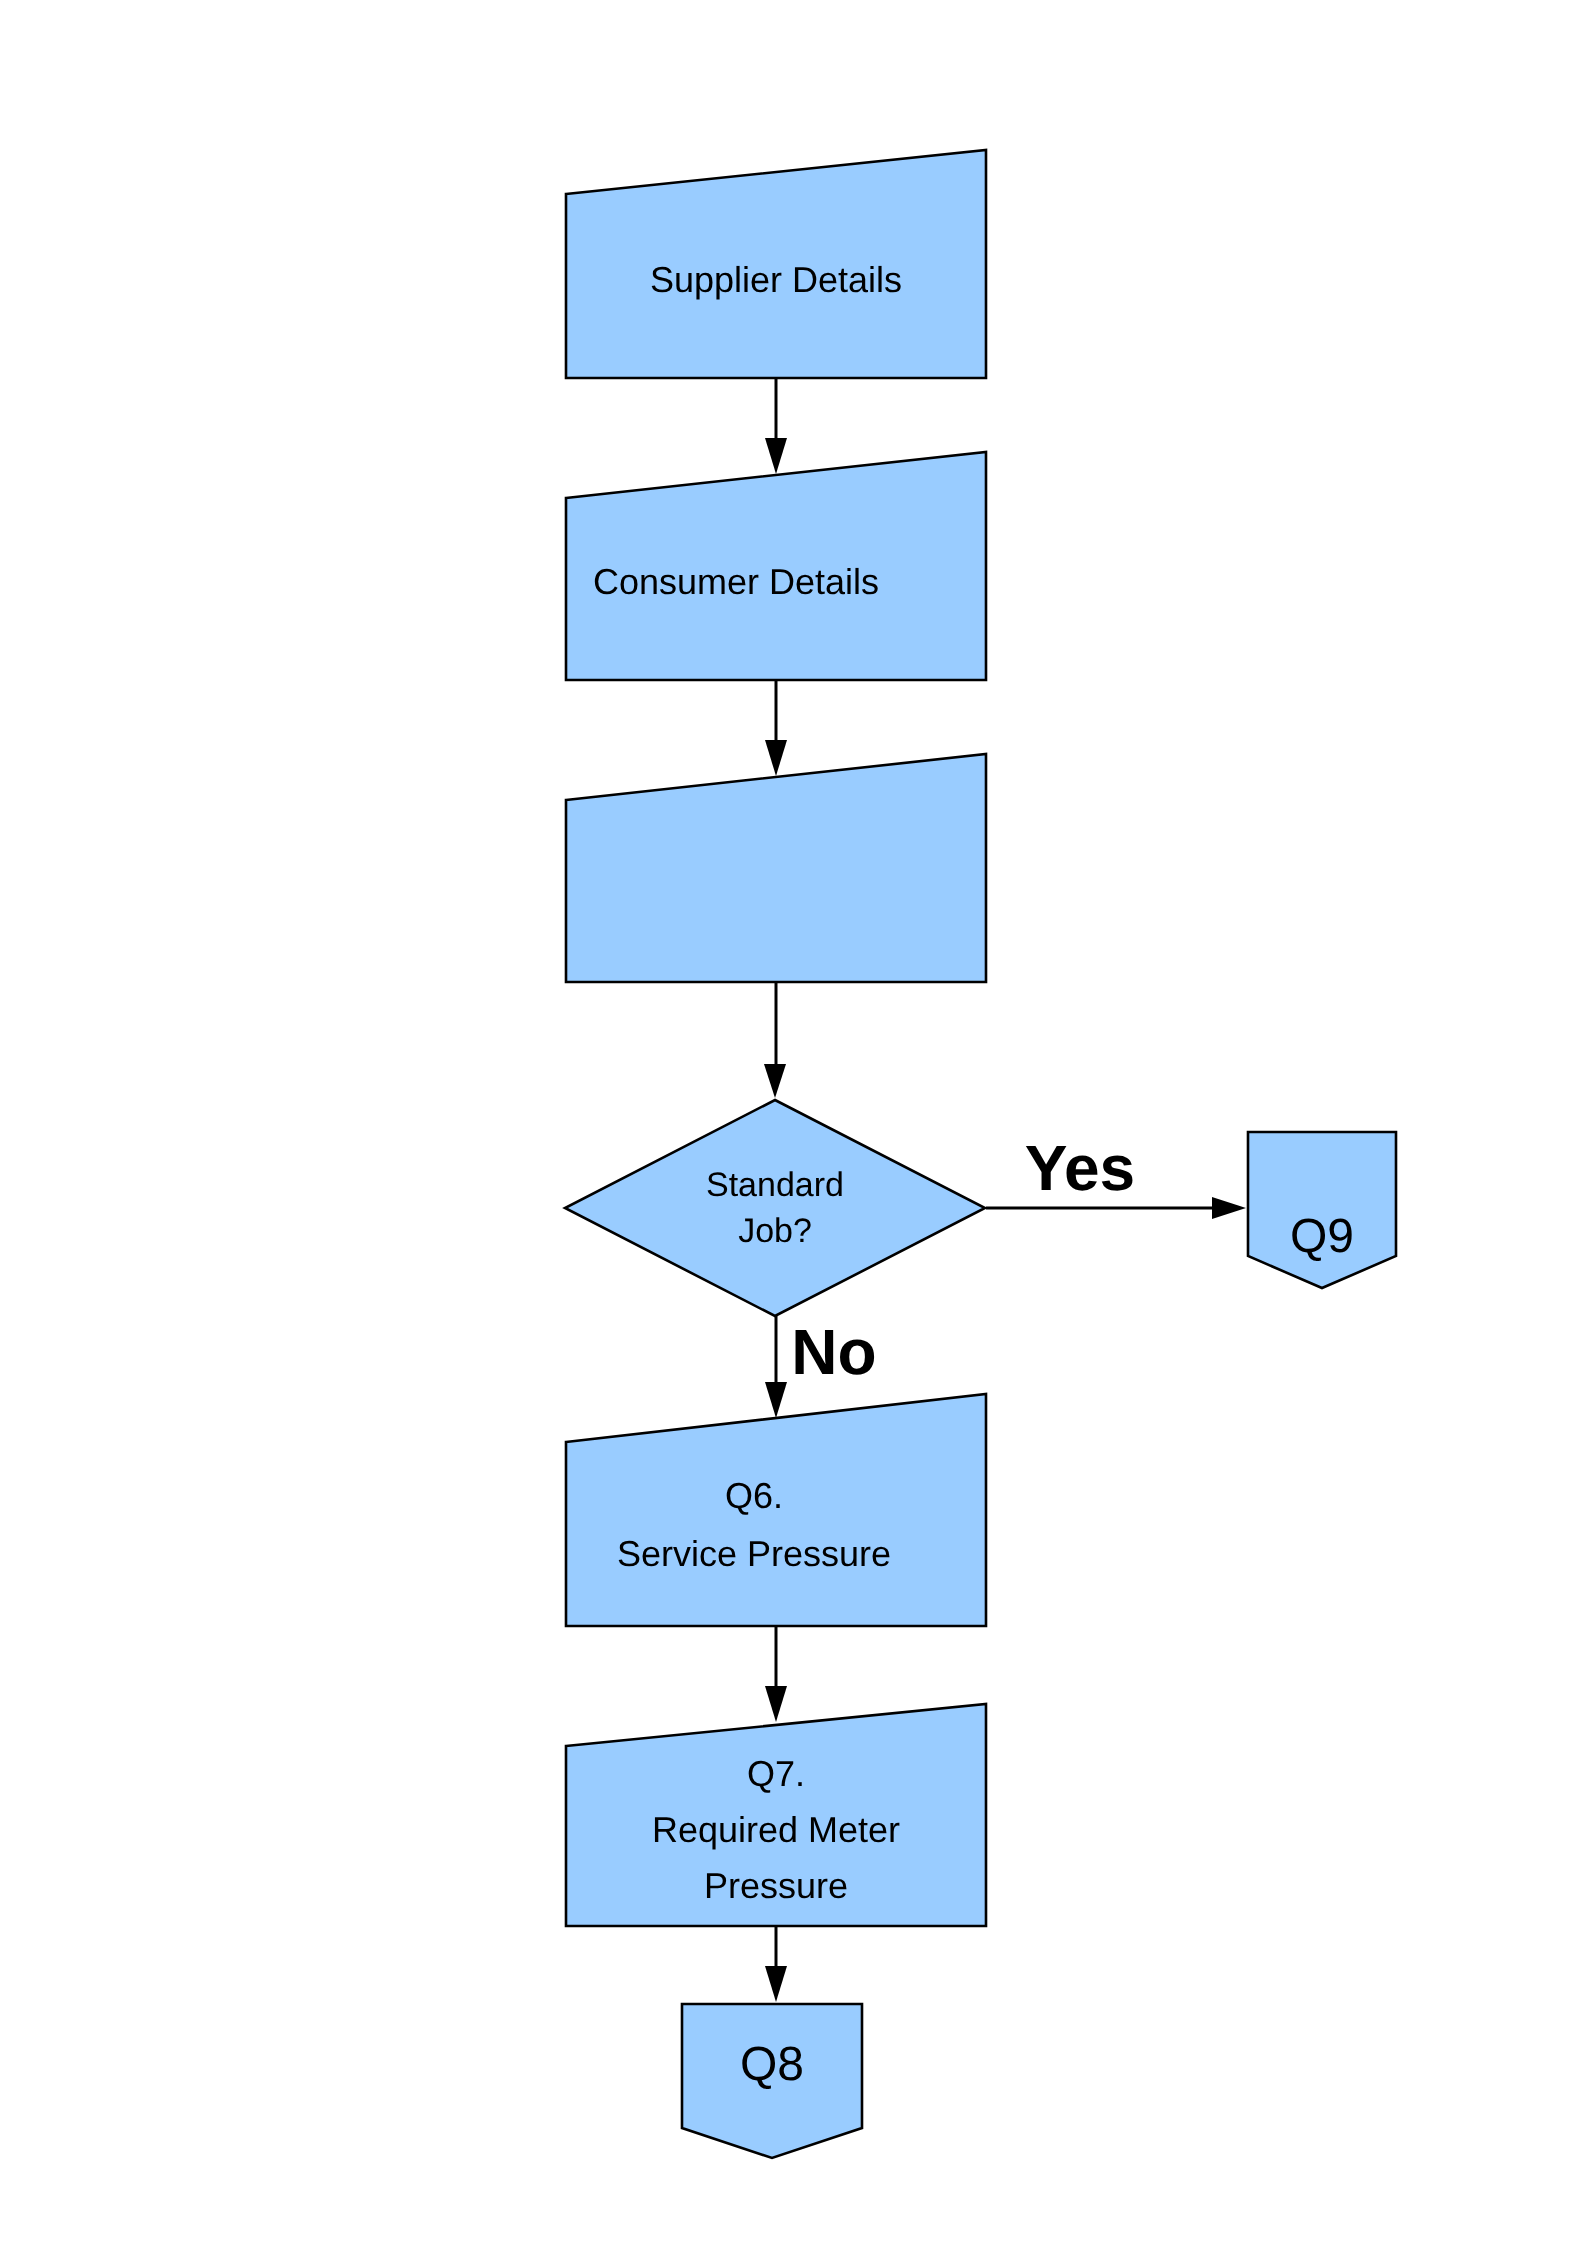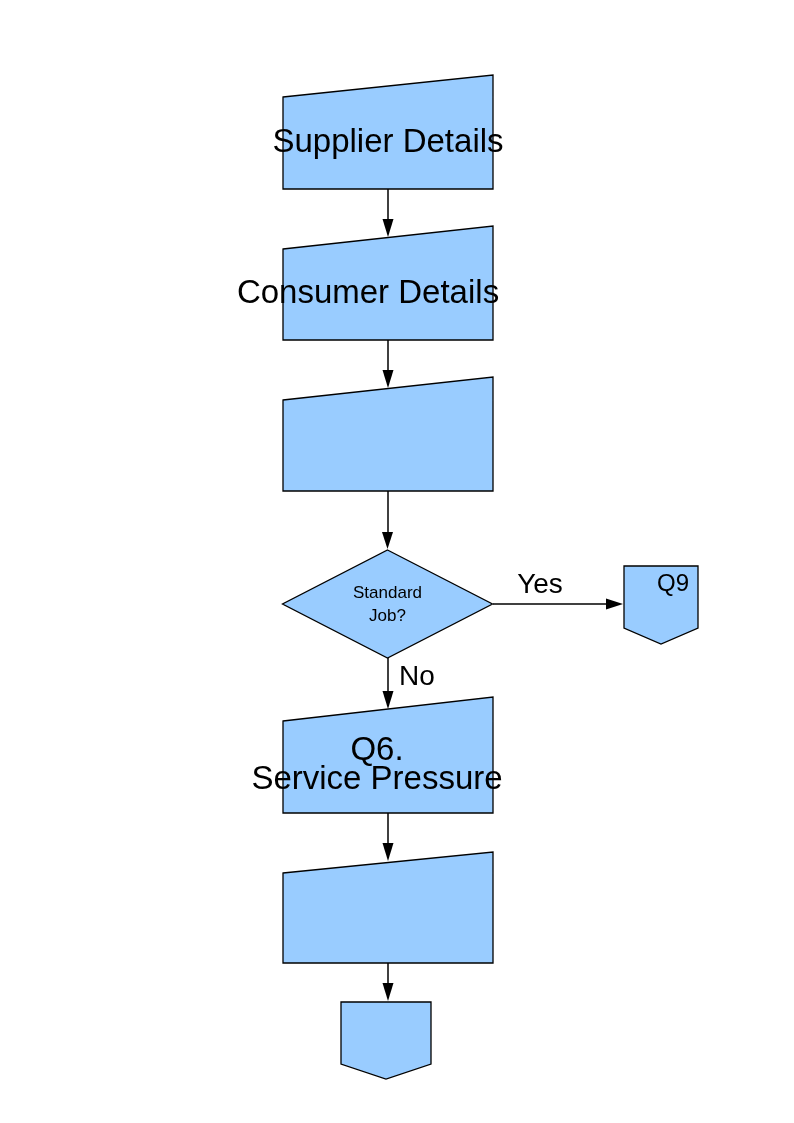--- a/index.html
+++ b/index.html
@@ -24,34 +24,35 @@
   .label {
     position: absolute;
     display: flex;
     flex-direction: column;
     align-items: center;
     justify-content: center;
     text-align: center;
     white-space: nowrap;
   }
   .node-label {
-    font-size: 33px;
+    font-size: 18px;
     line-height: 29px;
   }
   .diamond-label {
     font-size: 17px;
     line-height: 23px;
   }
   .connector-label {
     font-size: 24px;
     line-height: 26px;
   }
   .edge-label {
-    font-size: 28px;
+    font-size: 32px;
     line-height: 28px;
+    font-weight: bold;
   }
 </style>
 </head>
 <body>
 
 <div class="page">
 
   <svg class="diagram" width="794" height="1123" viewBox="0 0 794 1123">
 
     <g stroke-width="1.5" fill="#000000" stroke="#000000">
@@ -104,30 +105,38 @@
   <div class="label node-label" style="left:283px; top:243px; width:170px; height:97px;text-align:center;">
     <span>Consumer Details</span>
   </div>
 
 
   <div class="label diamond-label" style="left:302px; top:560px; width:171px; height:88px;">
     <span>Standard</span>
     <span>Job?</span>
   </div>
 
-  <div class="label connector-label" style="left:624px; top:552px; width:74px; height:62px;padding-left:12px;">
+  <div class="label connector-label" style="left:624px; top:588px; width:74px; height:62px;">
     <span>Q9</span>
   </div>
 
   <div class="label node-label" style="left:272px; top:713px; width:210px; height:100px;justify-content:center;">
     <span>Q6.</span>
     <span>Service Pressure</span>
   </div>
 
+  <div class="label node-label" style="left:283px; top:866px; width:210px; height:97px; line-height:28px;">
+    <span>Q7.</span>
+    <span>Required Meter</span>
+    <span>Pressure</span>
+  </div>
 
+  <div class="label connector-label" style="left:341px; top:1002px; width:90px; height:62px;">
+    <span>Q8</span>
+  </div>
 
   <div class="label edge-label" style="left:505px; top:570px; width:70px; height:28px;">
     <span>Yes</span>
   </div>
 
   <div class="label edge-label" style="left:397px; top:662px; width:40px; height:28px;">
     <span>No</span>
   </div>
 
 </div>

